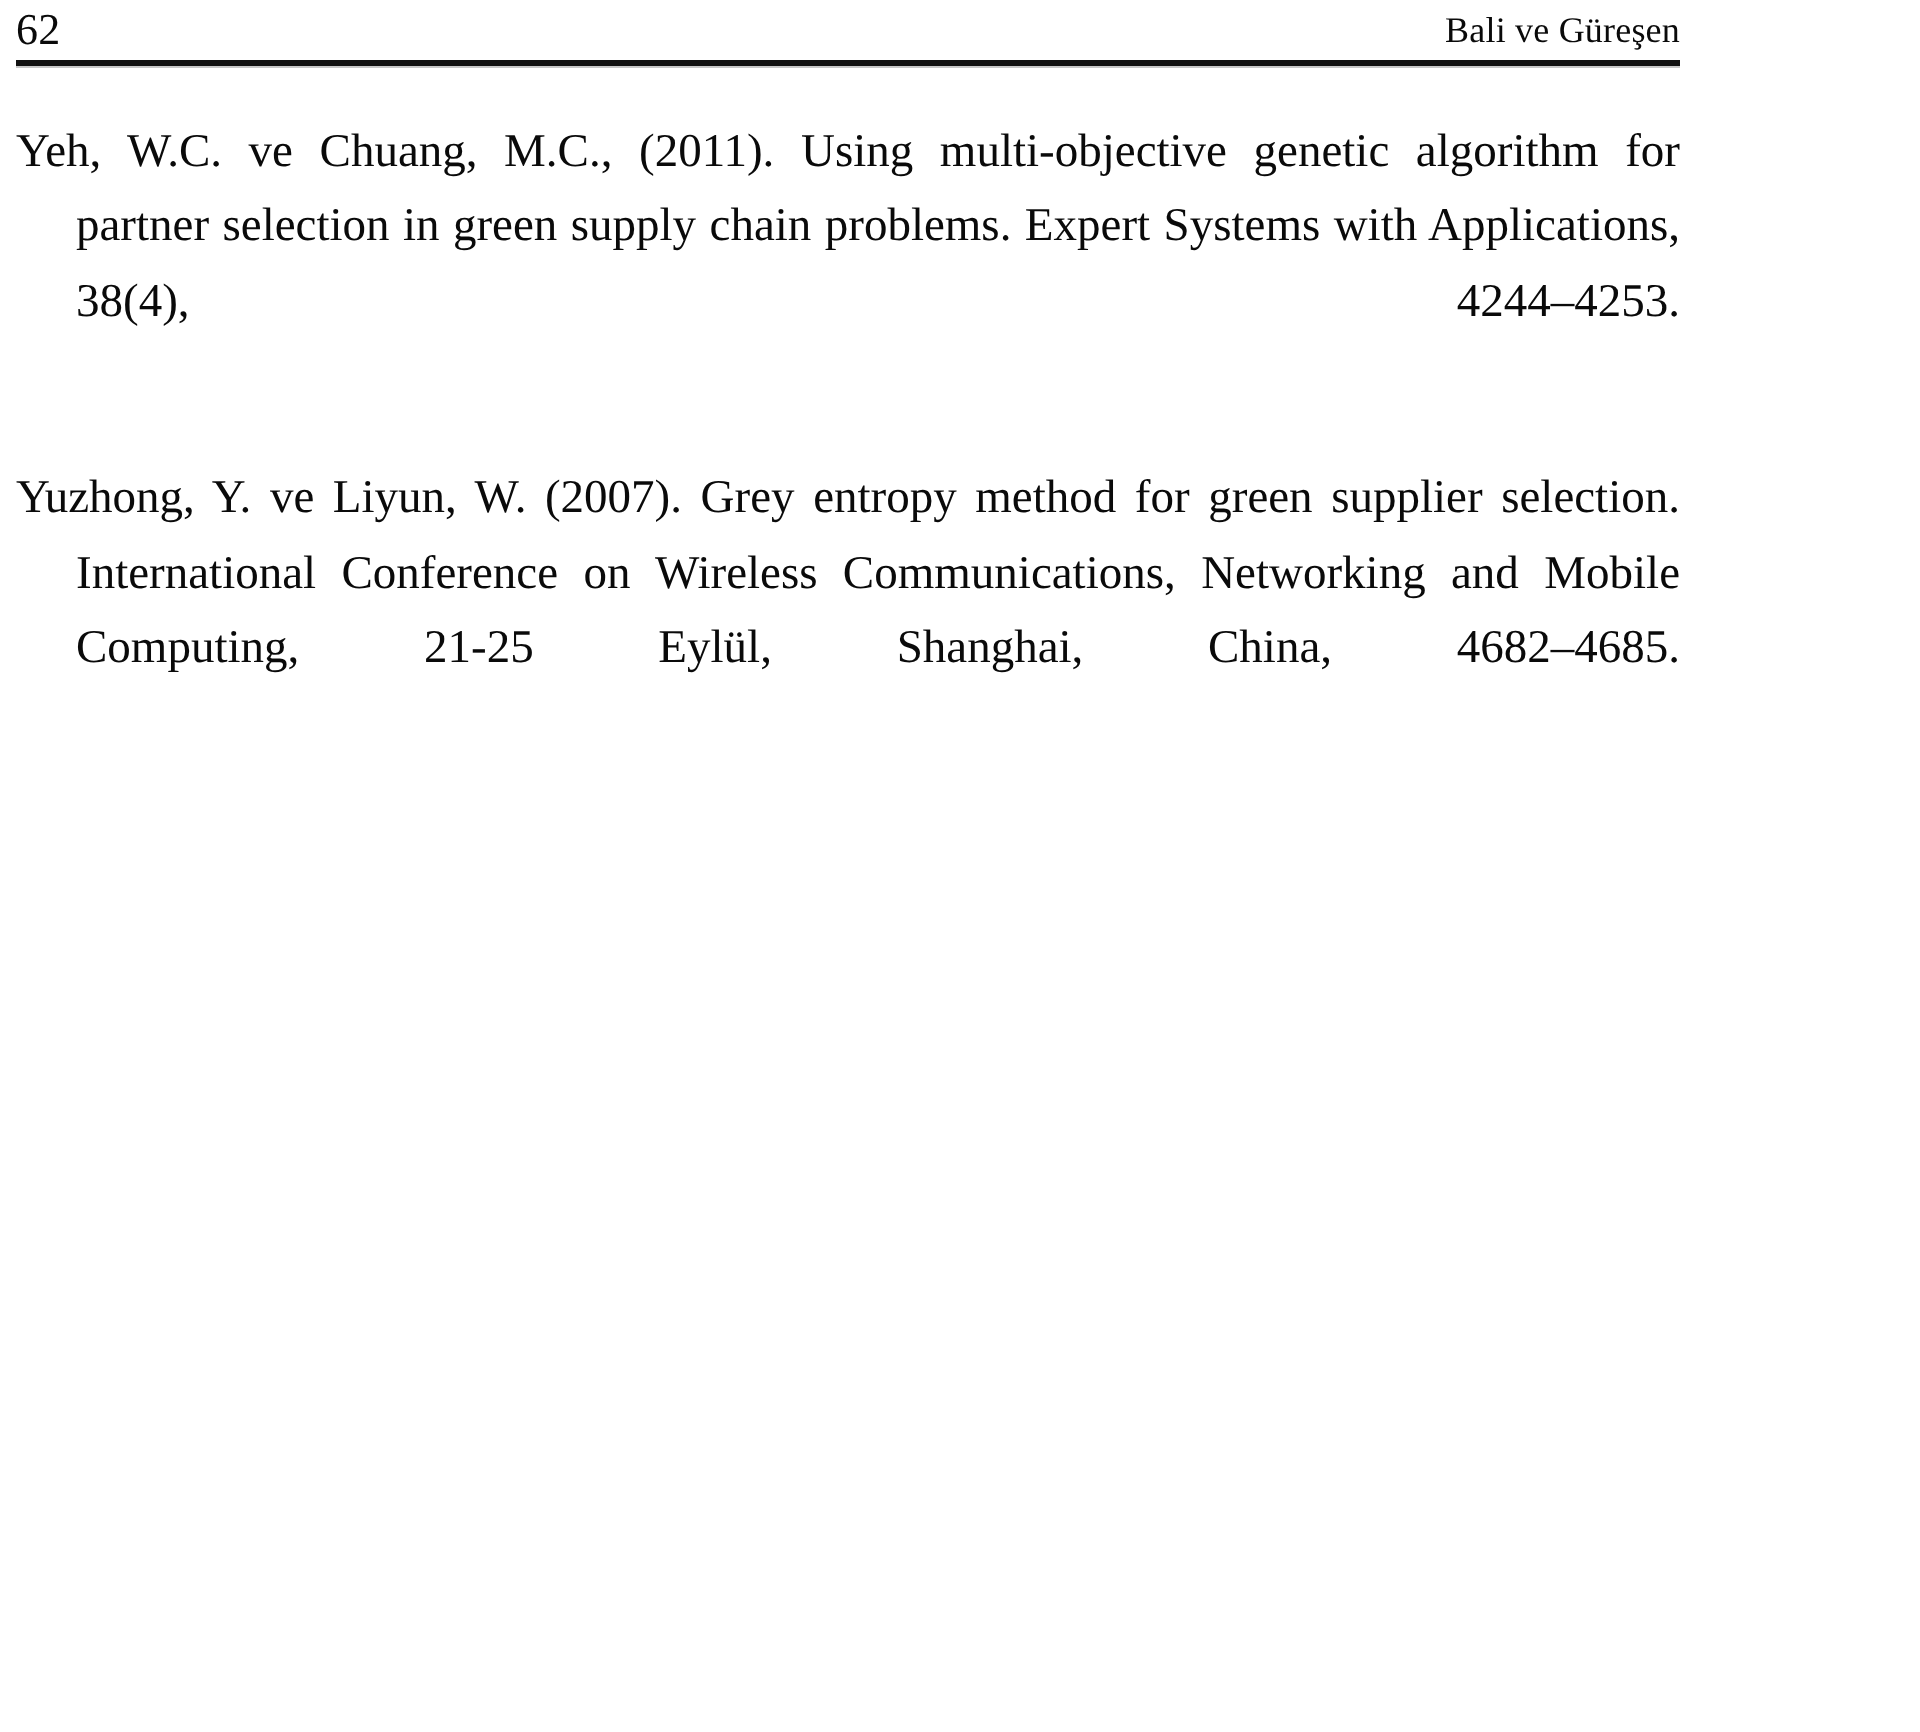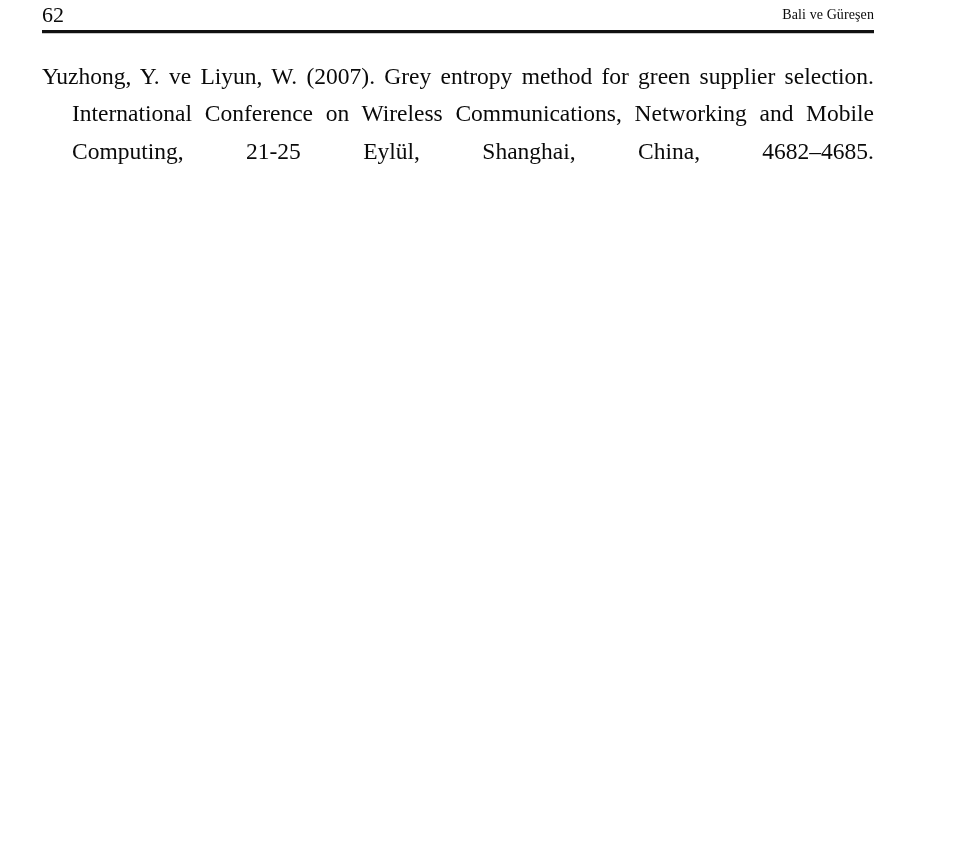--- a/index.html
+++ b/index.html
@@ -14,38 +14,37 @@
     color: #0a0a0a;
     overflow: hidden;
   }
 
   .page {
     position: relative;
     width: 848px;
     height: 866px;
     box-sizing: border-box;
     padding: 0 8px;
-    margin-left: 34px;
   }
 
   
   .running-head {
     display: flex;
     align-items: flex-end;
     justify-content: space-between;
     height: 28px;
     font-size: 22px;
     line-height: 26px;
     letter-spacing: 0.1px;
   }
   .folio {
     font-size: 22px;
   }
   .head-title {
-    font-size: 14px;
+    font-size: 18px;
   }
   .head-rule {
     margin-top: 2px;
     height: 3px;
     background: #111111;
     border-bottom: 1px solid #c8c8c8;
   }
 
   
   .reference-list {
@@ -77,17 +76,18 @@
 
 <div class="page">
 
   <div class="running-head">
     <span class="folio">62</span>
     <span class="head-title">Bali ve Güreşen</span>
   </div>
   <div class="head-rule"></div>
 
   <div class="reference-list">
+    <p class="reference-entry">Yeh, W.C. ve Chuang, M.C., (2011). Using multi-objective genetic algorithm for partner selection in green supply chain problems. Expert Systems with Applications, 38(4), 4244–4253.</p>
     <p class="reference-entry">Yuzhong, Y. ve Liyun, W. (2007). Grey entropy method for green supplier selection. International Conference on Wireless Communications, Networking and Mobile Computing, 21-25 Eylül, Shanghai, China, 4682–4685.</p>
 
   </div>
 
 </div>
 
 </body></html>

